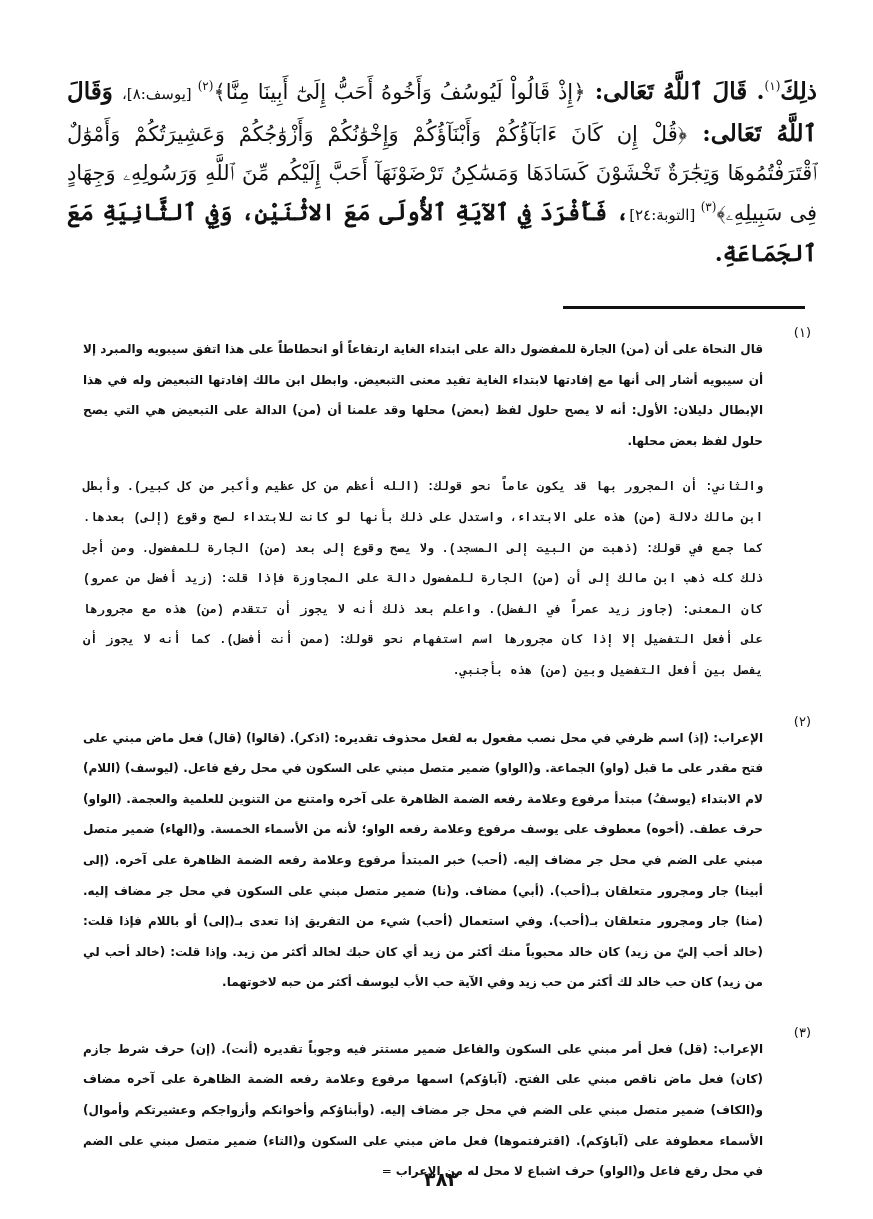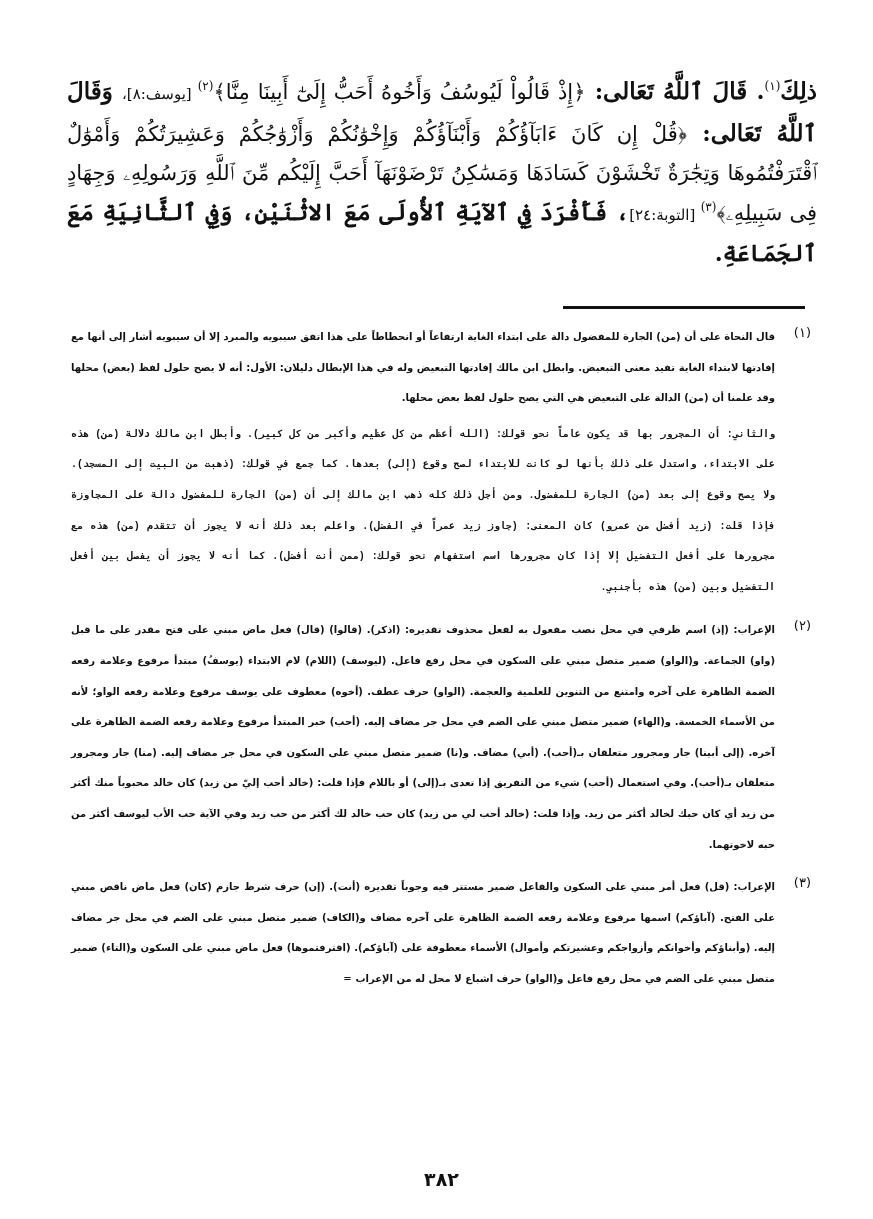--- a/index.html
+++ b/index.html
@@ -78,26 +78,26 @@
       padding-right: 6px;
       box-sizing: border-box;
     }
     .fn-body {
       flex: 1 1 auto;
       padding-left: 0;
       margin-right: -12px;
     }
     .fn-text {
       font-family: "DejaVu Sans", sans-serif;
-      font-size: 10px;
+      font-size: 12px;
       font-weight: bold;
       line-height: 30.6px;
       text-align: justify;
       text-align-last: right;
-      margin: 4px;
+      margin: 16px;
     }
     .fn-text + .fn-text {
       margin-top: 6px;
       font-family: Liberation Mono, monospace;
     }
     .page-number {
       position: absolute;
       top: 1168px;
       left: 0;
       width: 873px;

